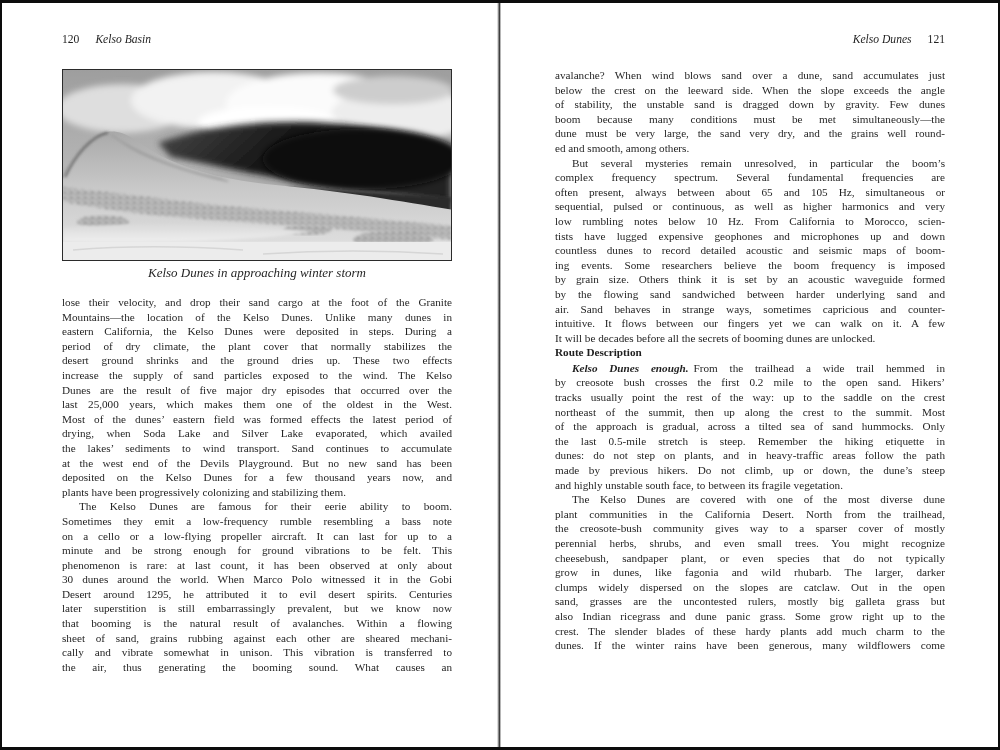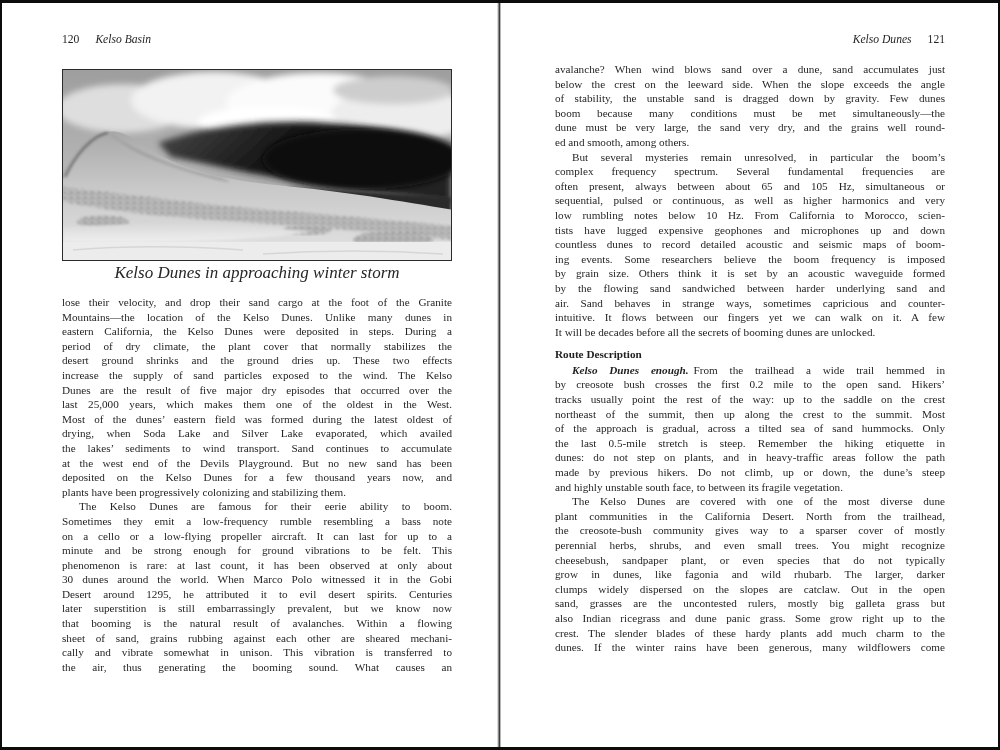--- a/index.html
+++ b/index.html
@@ -14,29 +14,29 @@
   .page-left{left:60px;}
   .page-right{left:553px;}
   .running-header{position:absolute;top:30px;left:0;right:0;height:16px;font-size:11.6px;white-space:nowrap;}
   .running-header .num{font-style:normal;}
   .running-header .title{font-style:italic;}
   .rh-left .title{margin-left:16px;}
   .rh-right{text-align:right;}
   .rh-right .num{margin-left:16px;}
   .photo{position:absolute;top:66px;left:0;width:388px;height:190px;border:1px solid #2b2b2b;background:#cfcfcf;}
   .photo svg{display:block;width:100%;height:100%;}
-  .caption{position:absolute;top:263px;left:0;width:390px;text-align:center;font-style:italic;font-size:17px;color:#262626;}
+  .caption{position:absolute;top:263px;left:0;width:390px;text-align:center;font-style:italic;font-size:13px;color:#262626;}
   .body-text{position:absolute;left:0;width:390px;}
   .body-left{top:292px;}
-  .body-right{top:59px;}
+  .body-right{top:65px;}
   .line{text-align:justify;text-align-last:justify;height:14.6px;overflow:hidden;}
   .line.final{text-align-last:left;}
   .line.indent{text-indent:17px;}
   .lead{font-weight:bold;font-style:italic;margin-right:5px;}
-  .heading{font-weight:bold;height:14.6px;margin-top:8px;margin-bottom:1px;text-align:left;font-family:Liberation Serif, serif;}
+  .heading{font-weight:bold;height:14.6px;margin-top:0;margin-bottom:1px;text-align:left;font-family:Liberation Serif, serif;}
 </style>
 </head>
 <body>
 
 <div class="spread">
 
   <div class="page page-left">
     <div class="running-header rh-left">
       <span class="num">120</span><span class="title">Kelso Basin</span>
     </div>
@@ -105,21 +105,21 @@
 
     <div class="body-text body-left">
         <div class="line">lose their velocity, and drop their sand cargo at the foot of the Granite</div>
         <div class="line">Mountains—the location of the Kelso Dunes. Unlike many dunes in</div>
         <div class="line">eastern California, the Kelso Dunes were deposited in steps. During a</div>
         <div class="line">period of dry climate, the plant cover that normally stabilizes the</div>
         <div class="line">desert ground shrinks and the ground dries up. These two effects</div>
         <div class="line">increase the supply of sand particles exposed to the wind. The Kelso</div>
         <div class="line">Dunes are the result of five major dry episodes that occurred over the</div>
         <div class="line">last 25,000 years, which makes them one of the oldest in the West.</div>
-        <div class="line">Most of the dunes’ eastern field was formed during the latest oldest of</div>
+        <div class="line">Most of the dunes’ eastern field was formed effects the latest period of</div>
         <div class="line">drying, when Soda Lake and Silver Lake evaporated, which availed</div>
         <div class="line">the lakes’ sediments to wind transport. Sand continues to accumulate</div>
         <div class="line">at the west end of the Devils Playground. But no new sand has been</div>
         <div class="line">deposited on the Kelso Dunes for a few thousand years now, and</div>
         <div class="line final">plants have been progressively colonizing and stabilizing them.</div>
         <div class="line indent">The Kelso Dunes are famous for their eerie ability to boom.</div>
         <div class="line">Sometimes they emit a low-frequency rumble resembling a bass note</div>
         <div class="line">on a cello or a low-flying propeller aircraft. It can last for up to a</div>
         <div class="line">minute and be strong enough for ground vibrations to be felt. This</div>
         <div class="line">phenomenon is rare: at last count, it has been observed at only about</div>

